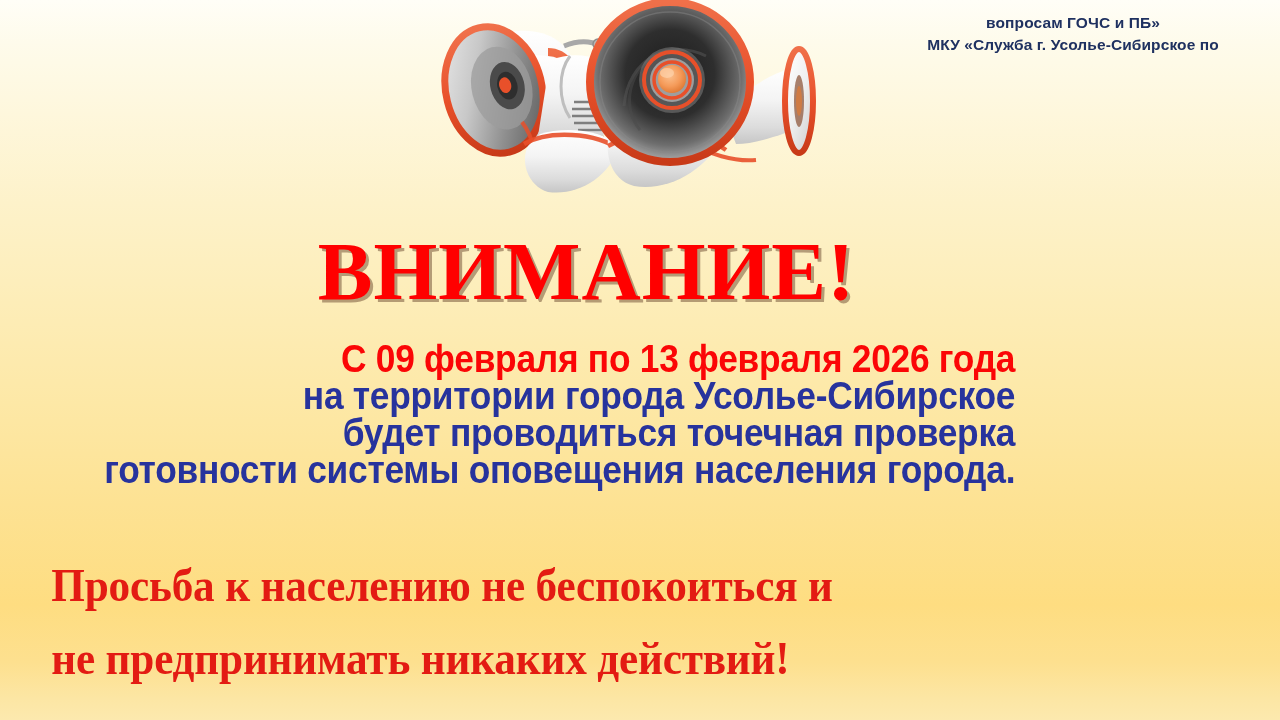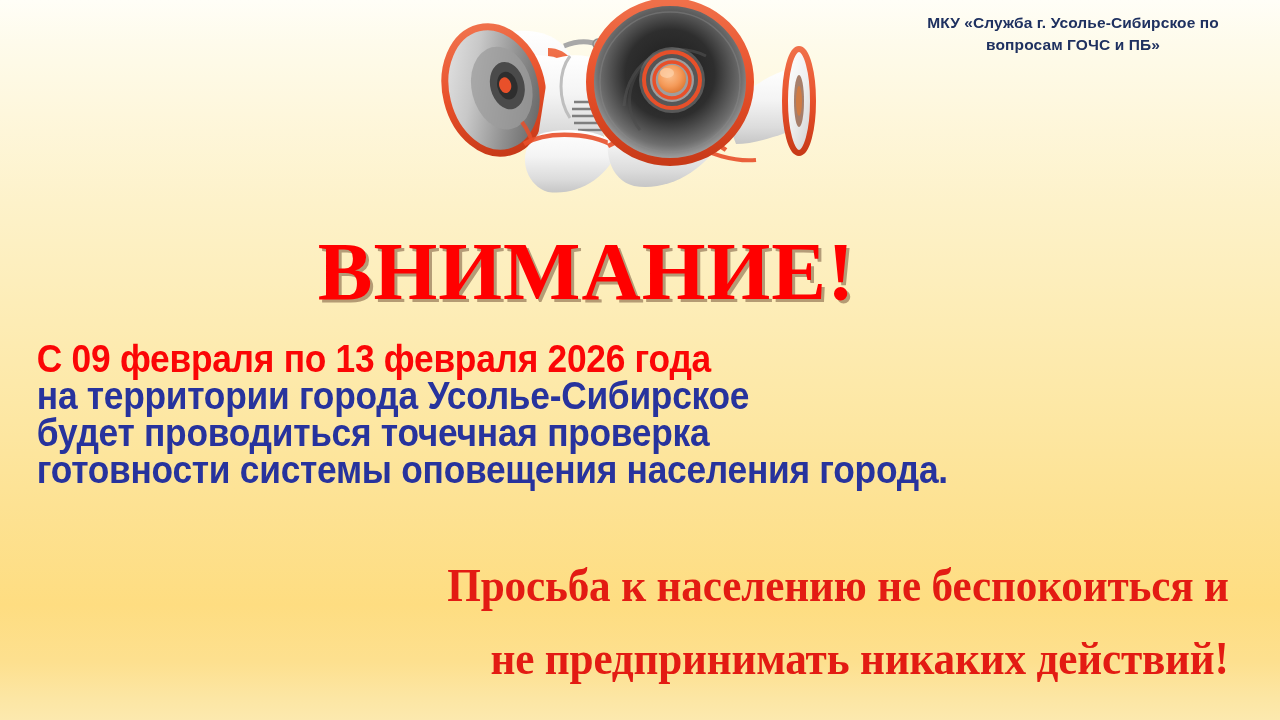--- a/index.html
+++ b/index.html
@@ -74,61 +74,61 @@
     letter-spacing: 1px;
     text-shadow: 3px 3px 0 rgba(120, 88, 60, 0.55);
   }
 
   
   #body-block {
     position: absolute;
     top: 341px;
     left: 0;
     width: 1052px;
-    text-align: left;
+    text-align: right;
   }
   .body-line {
     font-family: "Liberation Sans Narrow", "Liberation Sans", sans-serif;
     font-weight: bold;
     font-size: 38px;
     line-height: 37px;
     letter-spacing: -0.3px;
     transform: scaleX(0.93);
     white-space: nowrap;
   }
   .body-line.red   { color: #FB0606; }
   .body-line.blue  { color: #27339D; }
 
   
   #appeal-block {
     position: absolute;
     top: 549px;
     left: 0;
     width: 1280px;
-    text-align: right;
+    text-align: left;
   }
   .appeal-line {
     font-family: "Liberation Serif", serif;
     font-weight: bold;
     font-size: 47px;
     line-height: 73px;
     color: #E31B13;
     letter-spacing: -0.2px;
     transform: scaleX(0.92);
     white-space: nowrap;
   }
 </style>
 </head>
 <body>
 
 <div id="poster">
 
   <div id="org-header">
+    <div>вопросам ГОЧС и ПБ»</div>
     <div>МКУ «Служба г. Усолье-Сибирское по</div>
-    <div>вопросам ГОЧС и ПБ»</div>
   </div>
 
   <div id="megaphones">
     <svg viewBox="0 0 510 212" xmlns="http://www.w3.org/2000/svg">
       <defs>
         <radialGradient id="coneGrad" cx="50%" cy="45%" r="62%">
           <stop offset="0%" stop-color="#1C1C1C"></stop>
           <stop offset="45%" stop-color="#2E2E2E"></stop>
           <stop offset="72%" stop-color="#6E6E6E"></stop>
           <stop offset="92%" stop-color="#B9B9B9"></stop>

